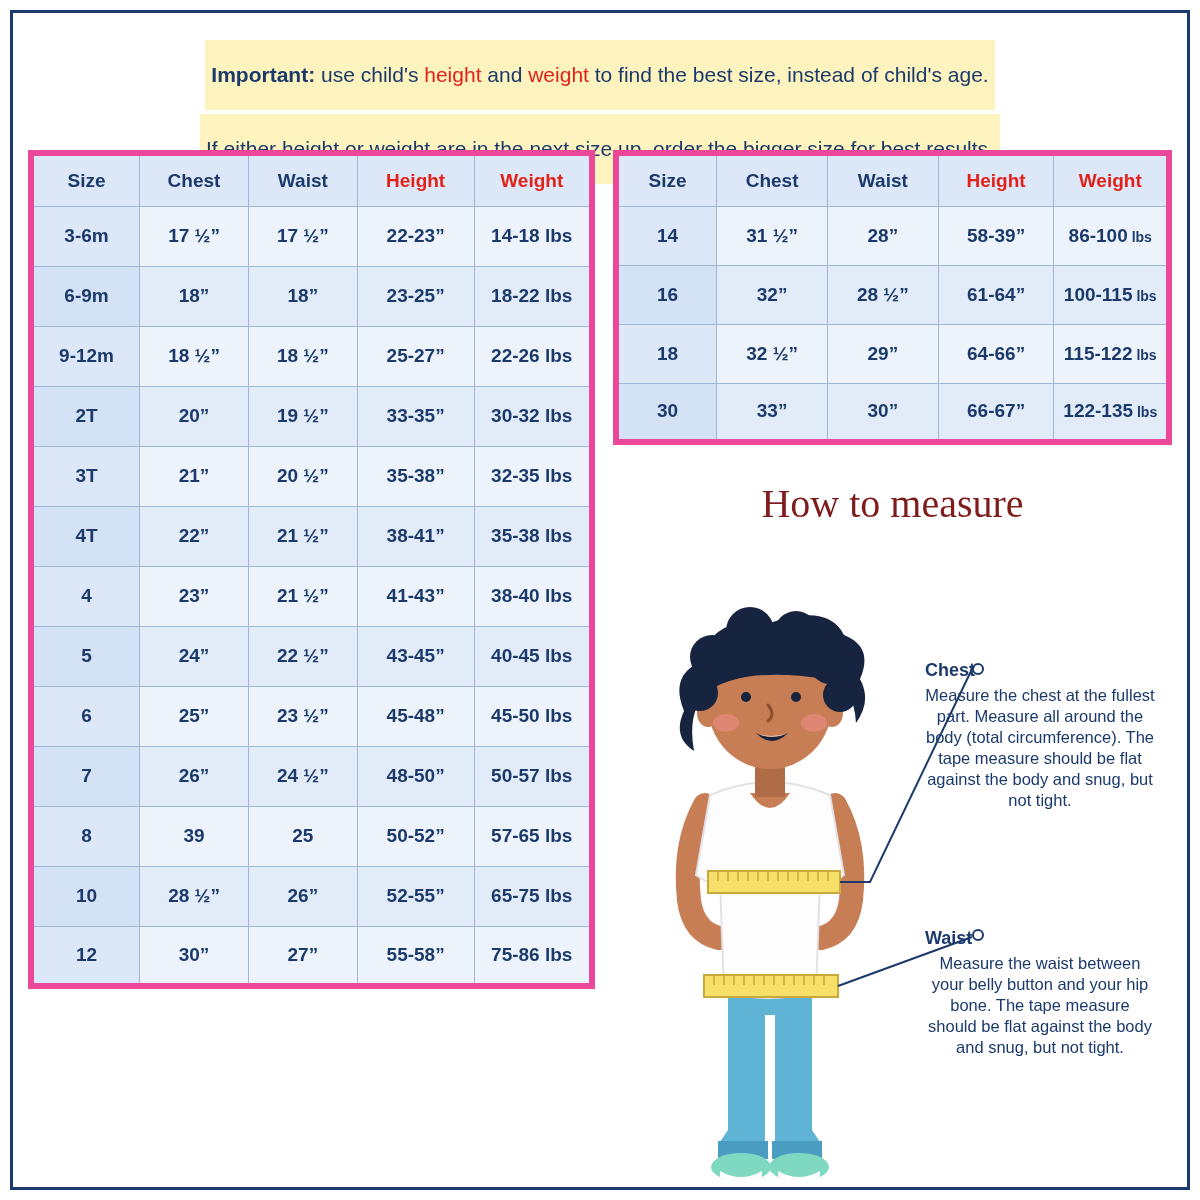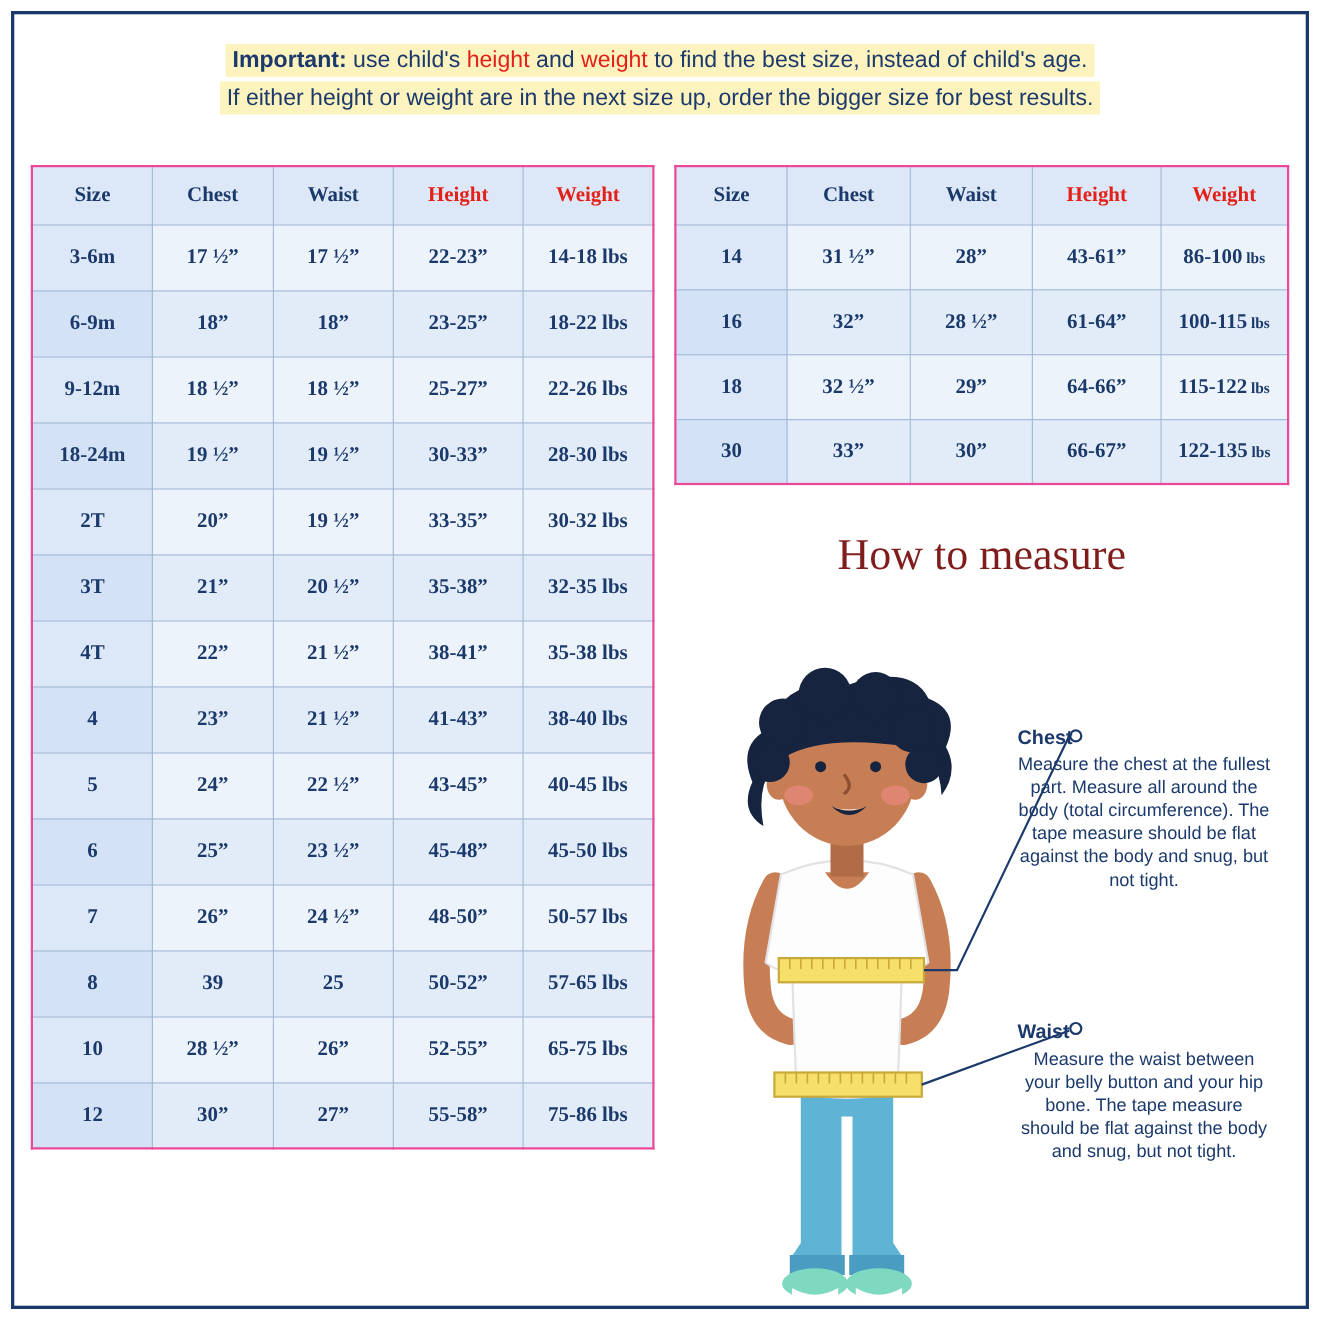--- a/index.html
+++ b/index.html
@@ -18,32 +18,31 @@
   
   .notice{
     position:absolute;left:28px;top:40px;width:1144px;
     text-align:center;
   }
   .notice-line{
     display:inline-block;
     background:#fdf3bf;
     font-size:21px;
     line-height:30px;
-    padding:0 6px;
+    padding:20px 6px;
     white-space:nowrap;
     margin-bottom:4px;
   }
   .notice-line b{font-weight:bold;}
   .hl-red{color:#e32119;}
   
   table{border-collapse:collapse;}
   .sz-table{
     position:absolute;
-    border:2px solid #ec4899;
-    font-family:Liberation Serif, serif;
+    border:6px solid #ec4899;
   }
   .sz-table td,.sz-table th{
     border:1px solid #9fb6d6;
     text-align:center;
     font-weight:bold;
     color:#1b3a6b;
     box-sizing:border-box;
   }
   .sz-table th{
     background:#dce8f7;
@@ -146,27 +145,20 @@
         <td>18-22 lbs</td>
       </tr>
       <tr>
         <td class="col-size">9-12m</td>
         <td>18 ½”</td>
         <td>18 ½”</td>
         <td>25-27”</td>
         <td>22-26 lbs</td>
       </tr>
       <tr>
-        <td class="col-size">18-24m</td>
-        <td>19 ½”</td>
-        <td>19 ½”</td>
-        <td>30-33”</td>
-        <td>28-30 lbs</td>
-      </tr>
-      <tr>
         <td class="col-size">2T</td>
         <td>20”</td>
         <td>19 ½”</td>
         <td>33-35”</td>
         <td>30-32 lbs</td>
       </tr>
       <tr>
         <td class="col-size">3T</td>
         <td>21”</td>
         <td>20 ½”</td>
@@ -247,21 +239,21 @@
       <th>Waist</th>
       <th class="hdr-red">Height</th>
       <th class="hdr-red">Weight</th>
     </tr>
   </thead>
   <tbody id="right-body">
       <tr>
         <td class="col-size">14</td>
         <td>31 ½”</td>
         <td>28”</td>
-        <td>43-61”</td>
+        <td>58-39”</td>
         <td>86-100<span class="unit-sm"> lbs</span></td>
       </tr>
       <tr>
         <td class="col-size">16</td>
         <td>32”</td>
         <td>28 ½”</td>
         <td>61-64”</td>
         <td>100-115<span class="unit-sm"> lbs</span></td>
       </tr>
       <tr>

